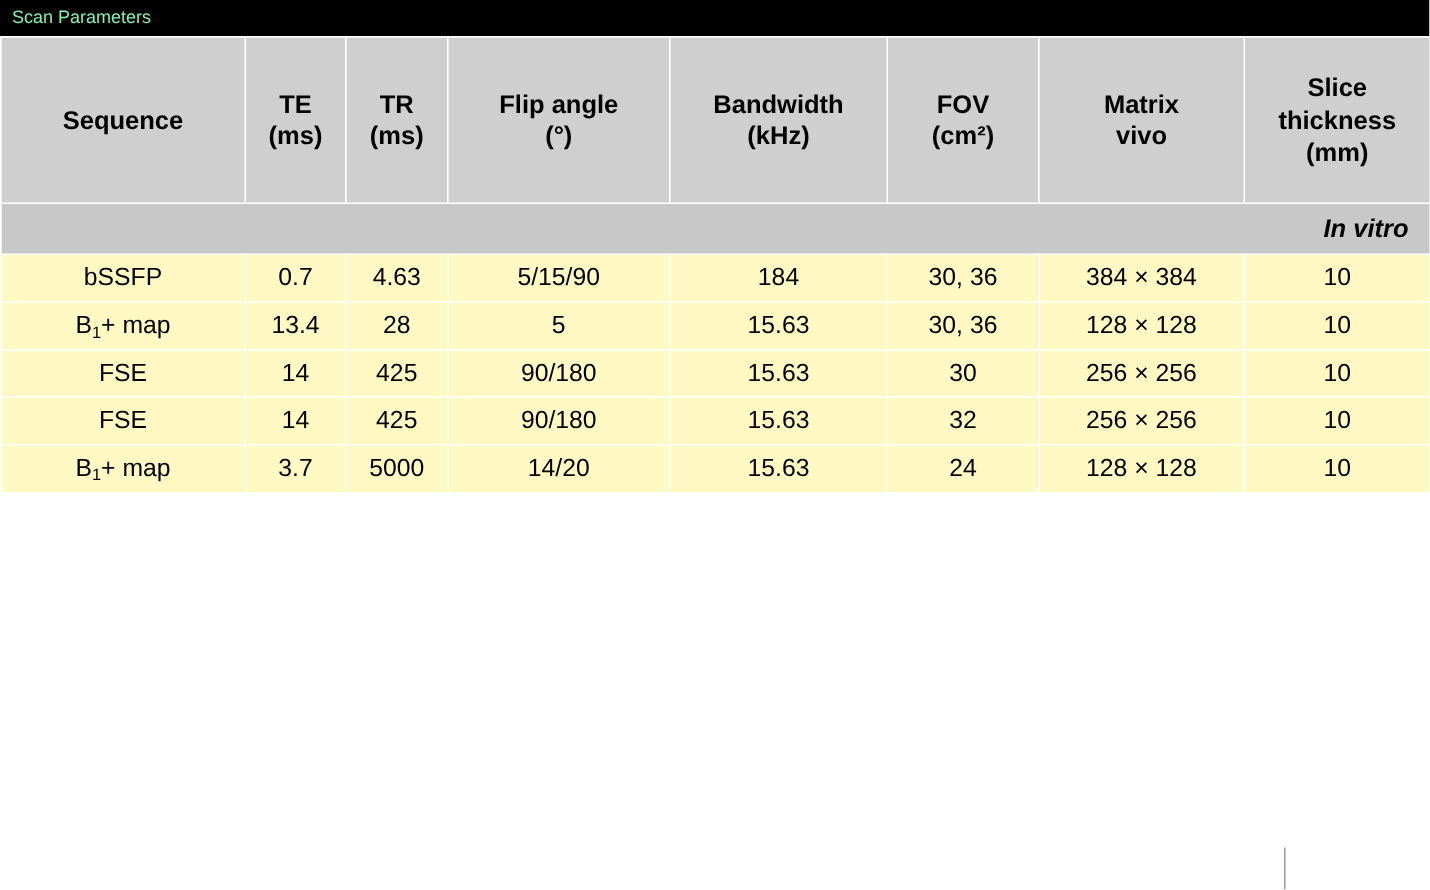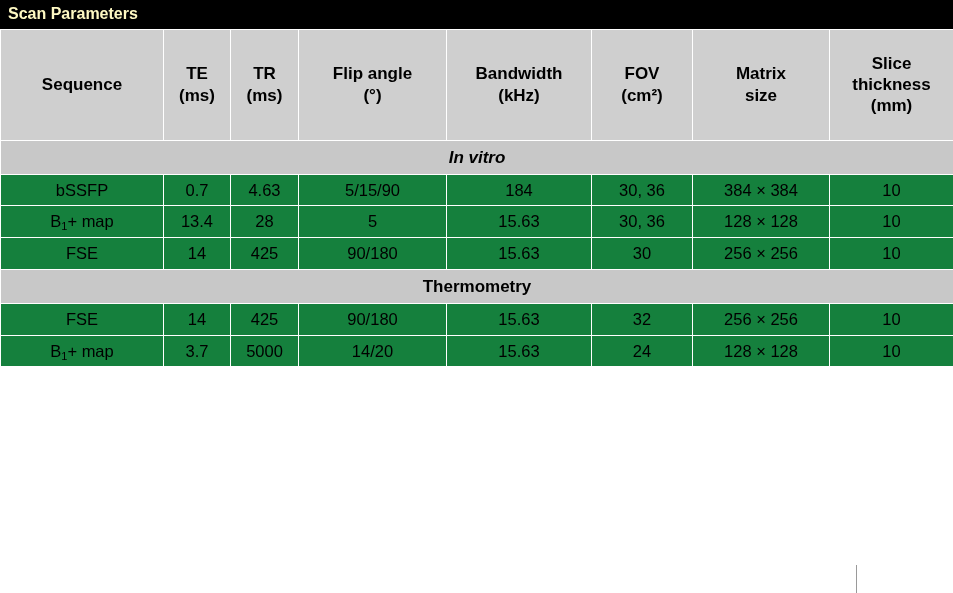--- a/index.html
+++ b/index.html
@@ -15,23 +15,23 @@
     overflow: hidden;
   }
   .page {
     position: relative;
     width: 953px;
     height: 593px;
     box-sizing: border-box;
   }
   .title-bar {
     background: #000000;
-    color: #fef9c3;
-    font-weight: bold;
-    font-size: 16px;
+    color: #86efac;
+    font-weight: normal;
+    font-size: 12px;
     padding: 5px 8px 6px 8px;
     line-height: 1.1;
   }
   table.scan-table {
     border-collapse: collapse;
     width: 953px;
     table-layout: fixed;
   }
   table.scan-table td,
   table.scan-table th {
@@ -48,30 +48,31 @@
   }
   table.scan-table thead th {
     font-weight: bold;
     font-size: 17px;
     height: 98px;
     padding: 6px 2px;
   }
   tr.section-row td {
     font-weight: bold;
     font-size: 17px;
-    padding: 6px 2px;
+    padding: 6px 14px;
+    text-align: right;
   }
   tr.section-row td .ital {
     font-style: italic;
   }
   td.cell, th.hcell {
     background: #cfcfcf;
   }
   tr.data-row td {
-    background: #15803d;
+    background: #fef9c3;
   }
   tr.section-row td {
     background: #c8c8c8;
   }
   .hdr-line { display: block; }
   sub { font-size: 11px; vertical-align: baseline; position: relative; top: 3px; }
   .colw1 { width: 163px; }
   .colw2 { width: 67px; }
   .colw3 { width: 68px; }
   .colw4 { width: 148px; }
@@ -126,21 +127,21 @@
         <th class="hcell">
           <span class="hdr-line">Bandwidth</span>
           <span class="hdr-line">(kHz)</span>
         </th>
         <th class="hcell">
           <span class="hdr-line">FOV</span>
           <span class="hdr-line">(cm²)</span>
         </th>
         <th class="hcell">
           <span class="hdr-line">Matrix</span>
-          <span class="hdr-line">size</span>
+          <span class="hdr-line">vivo</span>
         </th>
         <th class="hcell">
           <span class="hdr-line">Slice</span>
           <span class="hdr-line">thickness</span>
           <span class="hdr-line">(mm)</span>
         </th>
       </tr>
     </thead>
     <tbody>
 
@@ -174,23 +175,20 @@
         <td class="cell">FSE</td>
         <td class="cell">14</td>
         <td class="cell">425</td>
         <td class="cell">90/180</td>
         <td class="cell">15.63</td>
         <td class="cell">30</td>
         <td class="cell">256 × 256</td>
         <td class="cell">10</td>
       </tr>
 
-      <tr class="section-row">
-        <td colspan="8">Thermometry</td>
-      </tr>
       <tr class="data-row">
         <td class="cell">FSE</td>
         <td class="cell">14</td>
         <td class="cell">425</td>
         <td class="cell">90/180</td>
         <td class="cell">15.63</td>
         <td class="cell">32</td>
         <td class="cell">256 × 256</td>
         <td class="cell">10</td>
       </tr>

